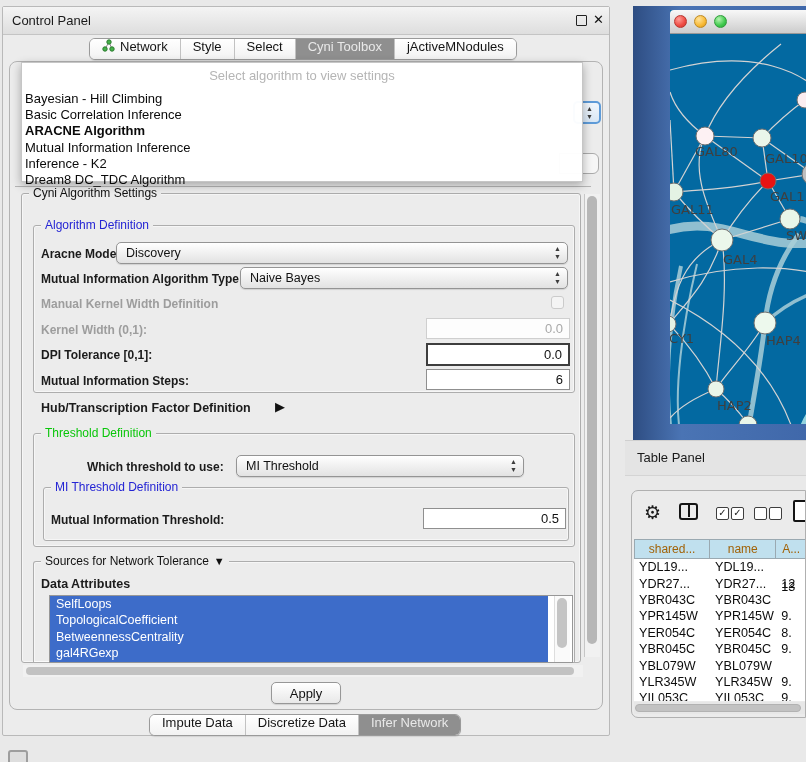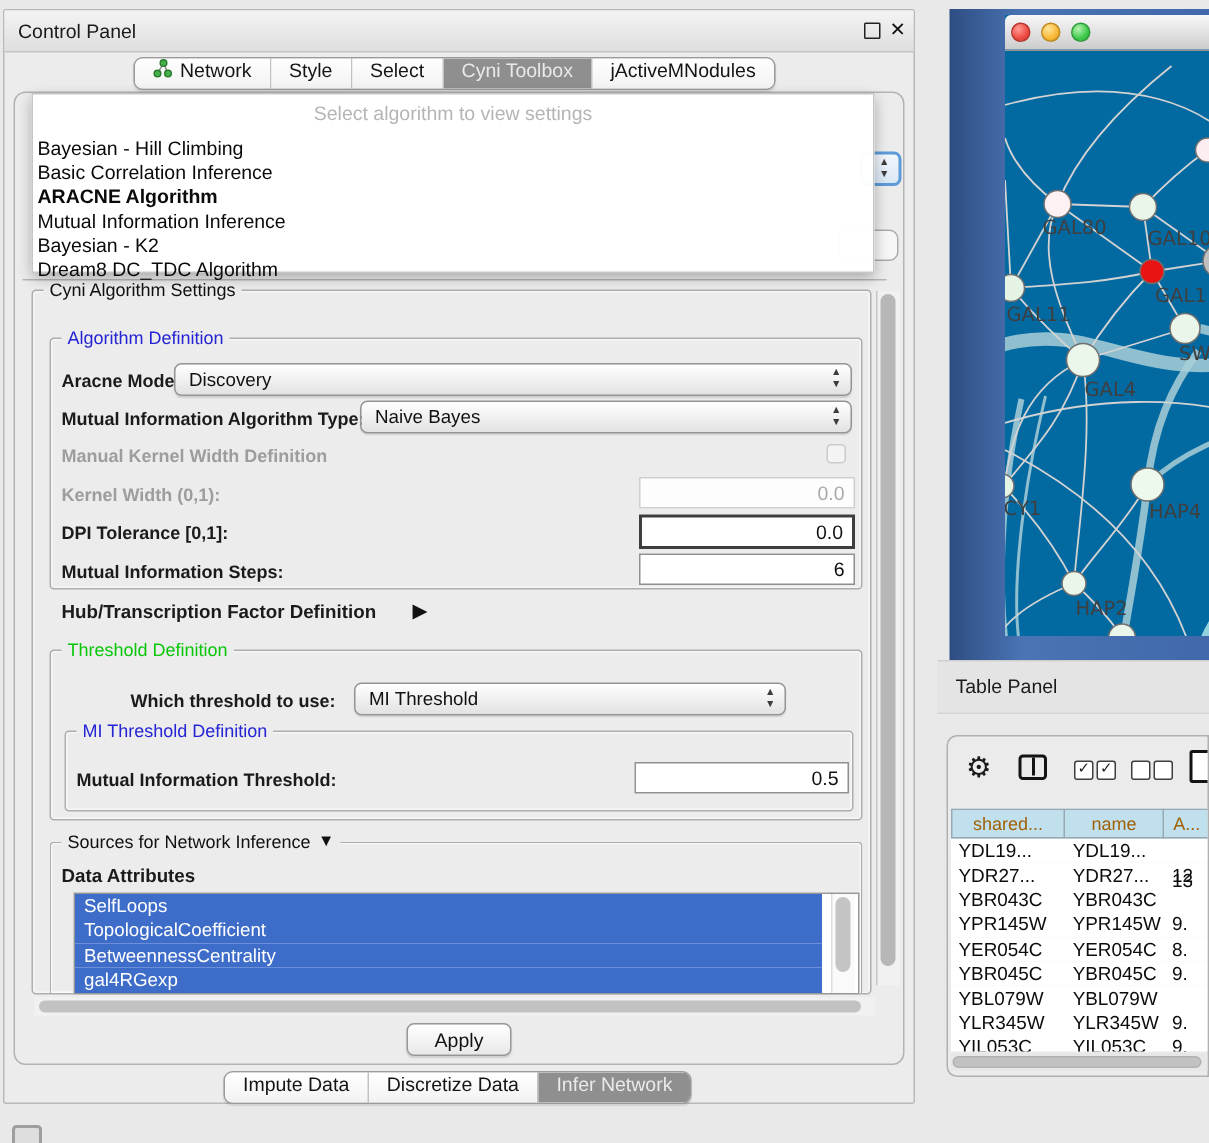--- a/index.html
+++ b/index.html
@@ -96,21 +96,21 @@
   <div class="abs" style="left:556px;top:146px;width:40px;height:21px;border:1px solid #ababab;border-radius:0 6px 6px 0;background:#f6f6f6;box-sizing:border-box;z-index:1"></div>
   <div class="abs" style="left:12px;top:166px;width:576px;height:13px;border-bottom:1px solid #b5b5b5;z-index:1"></div>
 
   <div id="popup">
     <div class="ph">Select algorithm to view settings</div>
     <div id="popup-items">
         <div class="it">Bayesian - Hill Climbing</div>
         <div class="it">Basic Correlation Inference</div>
         <div class="it" style="font-weight: bold;">ARACNE Algorithm</div>
         <div class="it">Mutual Information Inference</div>
-        <div class="it">Bayesian - K2</div>
+        <div class="it">Inference - K2</div>
         <div class="it">Dream8 DC_TDC Algorithm</div>
       </div>
   </div>
 
   <div class="gb" style="left:18px;top:186px;width:558px;height:468px">
     <span class="t">Cyni Algorithm Settings</span>
   </div>
 
   <div class="vsb" style="left:581px;top:187px;height:463px">
     <div class="th" style="top:2px;height:448px"></div>
@@ -159,21 +159,21 @@
       </span>
   </div>
   <div class="gb" style="left:40px;top:480px;width:524px;height:52px">
     <span class="t" id="mithr-title" style="color: rgb(36, 36, 212);">MI Threshold Definition</span>
   </div>
   <div class="lbl" style="left:48px;top:506px">Mutual Information Threshold:</div>
   <div class="tf" style="left:420px;top:501px;width:143px;height:21px">0.5</div>
 
   <div class="gb" style="left:30px;top:554px;width:540px;height:100px;border-bottom:none;border-radius:3px 3px 0 0">
     <span class="t" style="display:flex;align-items:center;gap:5px">
-      <span>Sources for Network Inference</span>
+      <span>Sources for Network Tolerance</span>
       <span style="font-size:11px">▼</span>
     </span>
   </div>
   <div class="lbl" style="left:38px;top:570px;font-size:12.5px">Data Attributes</div>
   <div id="attr-list">
       <div class="li" style="background: rgb(61, 108, 201);">SelfLoops</div>
       <div class="li" style="background: rgb(61, 108, 201);">TopologicalCoefficient</div>
       <div class="li" style="background: rgb(61, 108, 201);">BetweennessCentrality</div>
       <div class="li" style="background: rgb(61, 108, 201);">gal4RGexp</div>
     </div>

